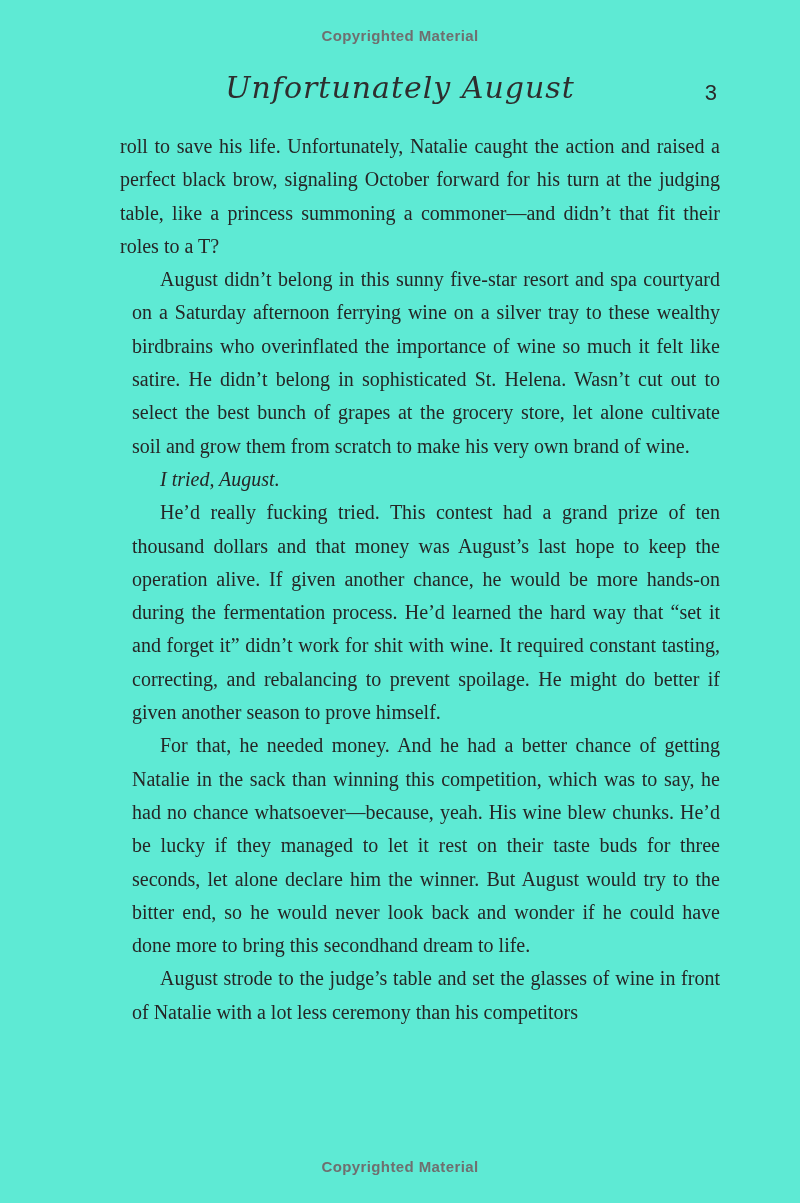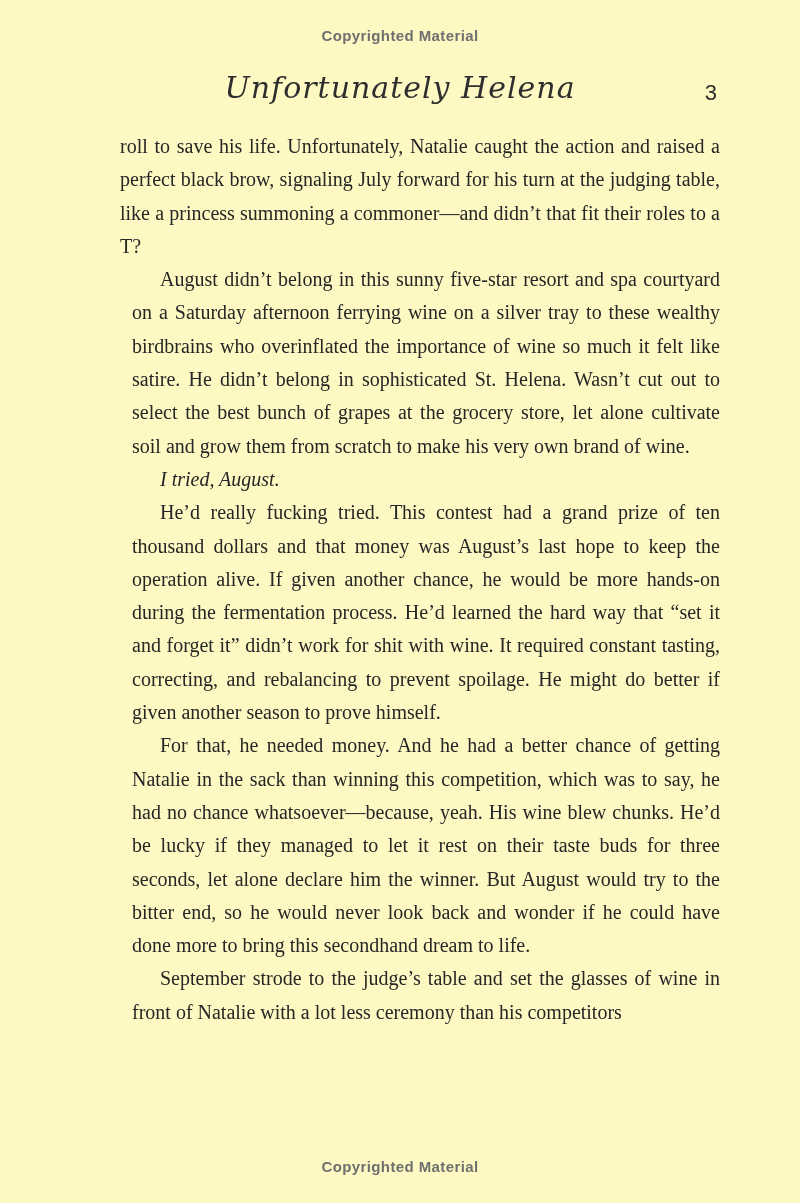--- a/index.html
+++ b/index.html
@@ -4,21 +4,21 @@
 <style>
   html, body {
     margin: 0;
     padding: 0;
     background: #ffffff;
   }
   .page {
     position: relative;
     width: 800px;
     height: 1203px;
-    background: #fef9c3;
+    background: #5eead4;
     overflow: hidden;
     font-family: "Liberation Serif", serif;
   }
   .notice {
     position: absolute;
     left: 0;
     width: 800px;
     text-align: center;
     font-family: "Liberation Sans", sans-serif;
     font-weight: bold;
@@ -74,28 +74,28 @@
   .para.italic { font-style: italic; }
 </style>
 </head>
 <body>
 
 <div class="page">
 
   <div class="notice top">Copyrighted Material</div>
 
   <div class="running-header">
-    <div class="book-title">Unfortunately Helena</div>
+    <div class="book-title">Unfortunately August</div>
     <div class="page-number">3</div>
   </div>
 
   <div class="body-text">
-      <p class="para">roll to save his life. Unfortunately, Natalie caught the action and raised a perfect black brow, signaling July forward for his turn at the judging table, like a princess summoning a commoner—and didn’t that fit their roles to a T?</p>
+      <p class="para">roll to save his life. Unfortunately, Natalie caught the action and raised a perfect black brow, signaling October forward for his turn at the judging table, like a princess summoning a commoner—and didn’t that fit their roles to a T?</p>
       <p class="para indent">August didn’t belong in this sunny five-star resort and spa courtyard on a Saturday afternoon ferrying wine on a silver tray to these wealthy birdbrains who overinflated the importance of wine so much it felt like satire. He didn’t belong in sophisticated St. Helena. Wasn’t cut out to select the best bunch of grapes at the grocery store, let alone cultivate soil and grow them from scratch to make his very own brand of wine.</p>
       <p class="para indent italic">I tried, August.</p>
       <p class="para indent">He’d really fucking tried. This contest had a grand prize of ten thousand dollars and that money was August’s last hope to keep the operation alive. If given another chance, he would be more hands-on during the fermentation process. He’d learned the hard way that “set it and forget it” didn’t work for shit with wine. It required constant tasting, correcting, and rebalancing to prevent spoilage. He might do better if given another season to prove himself.</p>
       <p class="para indent">For that, he needed money. And he had a better chance of getting Natalie in the sack than winning this competition, which was to say, he had no chance whatsoever—because, yeah. His wine blew chunks. He’d be lucky if they managed to let it rest on their taste buds for three seconds, let alone declare him the winner. But August would try to the bitter end, so he would never look back and wonder if he could have done more to bring this secondhand dream to life.</p>
-      <p class="para indent">September strode to the judge’s table and set the glasses of wine in front of Natalie with a lot less ceremony than his competitors</p>
+      <p class="para indent">August strode to the judge’s table and set the glasses of wine in front of Natalie with a lot less ceremony than his competitors</p>
     </div>
 
   <div class="notice bottom">Copyrighted Material</div>
 
 </div>
 
 </body></html>

